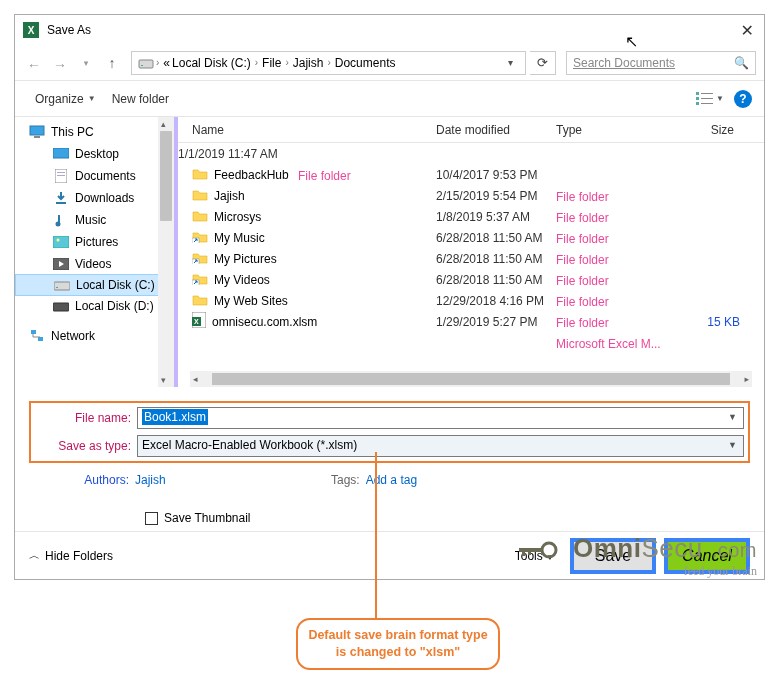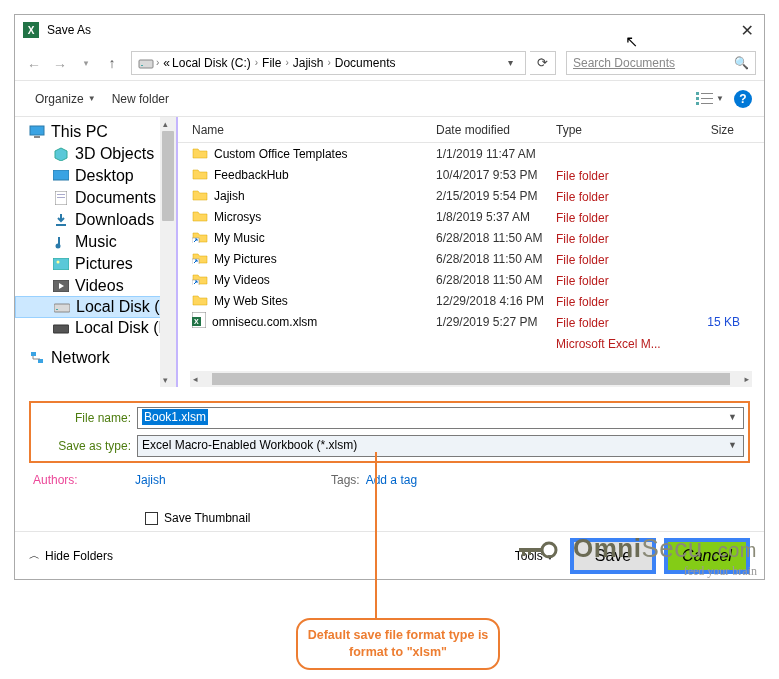--- a/index.html
+++ b/index.html
@@ -30,59 +30,59 @@
 .toolbar { height: 36px; display:flex; align-items:center; padding:0 12px; border-bottom:1px solid #e5e5e5;}
 .tb-btn { font-size:12px; color:#333; padding:4px 8px; cursor:default; display:flex; align-items:center; gap:4px;}
 .tb-btn .drop{font-size:8px; color:#555;}
 .tb-spacer{flex:1;}
 .view-btn { width:28px; height:22px; display:flex; align-items:center; justify-content:center; position:relative;}
 .view-btn svg{display:block;}
 .view-drop{font-size:8px; color:#555; margin-left:2px;}
 .help-icon { width:18px; height:18px; border-radius:50%; background:#0078d7; color:#fff; display:flex; align-items:center; justify-content:center; font-size:12px; font-weight:bold; margin-left:10px;}
 
 .body-area { display:flex; height: 270px; position:relative;}
-.tree { width: 163px; border-right:2px solid #c4b5fd; padding:4px 0; font-size:16px; overflow:hidden; position:relative;}
+.tree { width: 163px; border-right:4px solid #c4b5fd; padding:4px 0; font-size:12px; overflow:hidden; position:relative;}
 .tree-item { display:flex; align-items:center; height:22px; padding-left:22px; gap:6px; white-space:nowrap;}
 .tree-item.nested { padding-left:38px; }
 .tree-item.top { padding-left:14px; font-weight:normal;}
 .tree-item.selected { background:#cce8ff; border:1px solid #99d1ff; margin:-1px 0;}
 .tree-icon { width:16px; height:14px; flex-shrink:0; display:flex; align-items:center; justify-content:center;}
 .tree-scroll{position:absolute; right:0; top:0; bottom:0; width:16px; background:#f0f0f0;}
 .tree-scroll::before{content:"▴"; position:absolute; top:2px; left:3px; font-size:9px; color:#666;}
 .tree-scroll::after{content:"▾"; position:absolute; bottom:2px; left:3px; font-size:9px; color:#666;}
 .tree-thumb{position:absolute; right:2px; top:14px; width:12px; height:90px; background:#c2c2c2; border-radius:1px;}
 
 .file-area { flex:1; position:relative; font-size:12px;}
 .col-headers { height:26px; display:flex; align-items:center; border-bottom:1px solid #e5e5e5; color:#333;}
 .col-name{width:258px; padding-left:14px;}
 .col-date{width:120px;}
 .col-type{width:118px;}
 .col-size{flex:1; text-align:right; padding-right:30px;}
 .file-row { height:21px; display:flex; align-items:center;}
 .file-row .fname{width:258px; padding-left:14px; display:flex; align-items:center; gap:6px;}
 .file-row .fdate{width:120px; color:#333;}
-.file-row .ftype{width:118px; color:#b91c1c; white-space:nowrap; overflow:hidden; text-overflow:ellipsis;margin-top:44px;}
+.file-row .ftype{width:118px; color:#ec4899; white-space:nowrap; overflow:hidden; text-overflow:ellipsis;margin-top:44px;}
 .file-row .fsize{flex:1; text-align:right; padding-right:24px; color:#1d4ed8;}
 .folder-icon{width:16px; height:13px;}
 .file-xlsm-icon{width:14px; height:16px;}
 
 .hscroll { position:absolute; left:175px; right:12px; bottom:0; height:16px; background:#f0f0f0; display:flex; align-items:center;}
 .hscroll-thumb{flex:1; height:12px; background:#c2c2c2; margin:0 14px;}
 .hscroll::before{content:"◂"; font-size:9px; color:#666; padding-left:3px;}
 .hscroll::after{content:"▸"; font-size:9px; color:#666; padding-right:3px;}
 
 .form-area { padding:14px 18px 0 18px;}
 .form-row { display:flex; align-items:center; margin-bottom:6px;}
-.form-label { width:102px; text-align:right; font-size:12px; color:#4d7c0f; padding-right:6px;}
+.form-label { width:102px; text-align:right; font-size:12px; color:#be185d; padding-right:6px;}
 .form-input { flex:1; height:22px; border:1px solid #7a7a7a; font-size:12px; padding:2px 4px; background:#fff; position:relative;}
 .form-input .val{background:#0078d7; color:#fff; padding:1px 2px;}
 .form-input .dd{position:absolute; right:6px; top:4px; font-size:9px; color:#555;}
 .highlight-box{border:2px solid #ed7d31;}
 .meta-row{display:flex; align-items:center; padding:10px 18px 0 18px; font-size:12px;}
-.meta-label{width:102px; text-align:left; padding-right:6px; color:#ec4899;}
+.meta-label{width:102px; text-align:right; padding-right:6px; color:#1d4ed8;}
 .meta-val{color:#0066cc; padding-right:40px;}
 .meta-label2{width:160px; text-align:right; padding-right:6px; color:#666;}
 
 .thumb-row{padding:24px 18px 0 130px; display:flex; align-items:center; font-size:12px; gap:6px;}
 .chk{width:13px; height:13px; border:1px solid #333; background:#fff;}
 
 .footer{position:absolute; left:0; right:0; bottom:0; height:48px; border-top:1px solid #e5e5e5; display:flex; align-items:center; padding:0 14px;}
 .hide-folders{font-size:12px; display:flex; align-items:center; gap:5px;}
 .footer-spacer{flex:1;}
 .footer-label{font-size:12px; margin-right:8px;}
@@ -171,28 +171,20 @@
         <span class="tree-icon">
             <svg width="16" height="14">
               <rect x="1" y="1" width="14" height="9" fill="#3aa3e3" stroke="#2a7aaa"></rect>
               <rect x="5" y="11" width="6" height="2" fill="#888"></rect>
             </svg>
           </span>
         <span>This PC</span>
       </div>
       <div class="tree-item nested">
           <span class="tree-icon">
-            <svg width="14" height="14">
-              <polygon points="7,1 13,4 13,11 7,14 1,11 1,4" fill="#5ac8d8" stroke="#3a9"></polygon>
-            </svg>
-          </span>
-          <span>3D Objects</span>
-        </div>
-      <div class="tree-item nested">
-          <span class="tree-icon">
             <svg width="16" height="12">
               <rect x="0" y="0" width="16" height="10" fill="#3aa3e3" stroke="#2a7aaa"></rect>
             </svg>
           </span>
           <span>Desktop</span>
         </div>
       <div class="tree-item nested">
           <span class="tree-icon">
             <svg width="12" height="14">
               <rect x="0" y="0" width="12" height="14" fill="#fff" stroke="#888"></rect>
@@ -273,26 +265,20 @@
 
     <div class="file-area">
       <div class="col-headers">
         <div class="col-name">Name</div>
         <div class="col-date">Date modified</div>
         <div class="col-type">Type</div>
         <div class="col-size">Size</div>
       </div>
       <div id="file-rows">
           <div class="file-row">
-            <div class="fname">
-              <span><svg class="folder-icon folder" width="16" height="13">
-                  <path d="M1 3h5l1.5 2H15v7H1z"></path>
-                </svg></span>
-              <span>Custom Office Templates</span>
-            </div>
             <div class="fdate">1/1/2019 11:47 AM</div>
             <div class="ftype">File folder</div>
             <div class="fsize"></div>
           </div>
           <div class="file-row">
             <div class="fname">
               <span><svg class="folder-icon folder" width="16" height="13">
                   <path d="M1 3h5l1.5 2H15v7H1z"></path>
                 </svg></span>
               <span>FeedbackHub</span>
@@ -439,13 +425,13 @@
   <div class="wm2">feed your brain</div>
 </div>
 <svg class="key-icon">
     <circle cx="30" cy="9" r="7" fill="none" stroke="#6b6b55" stroke-width="3"></circle>
     <rect x="0" y="7" width="24" height="4" fill="#6b6b55"></rect>
     <rect x="3" y="7" width="3" height="8" fill="#6b6b55"></rect>
     <rect x="9" y="7" width="3" height="7" fill="#6b6b55"></rect>
   </svg>
 
 <div class="callout-line"></div>
-<div class="callout-box">Default save file format type is format to "xlsm"</div>
+<div class="callout-box">Default save brain format type is changed to "xlsm"</div>
 
 </body></html>

